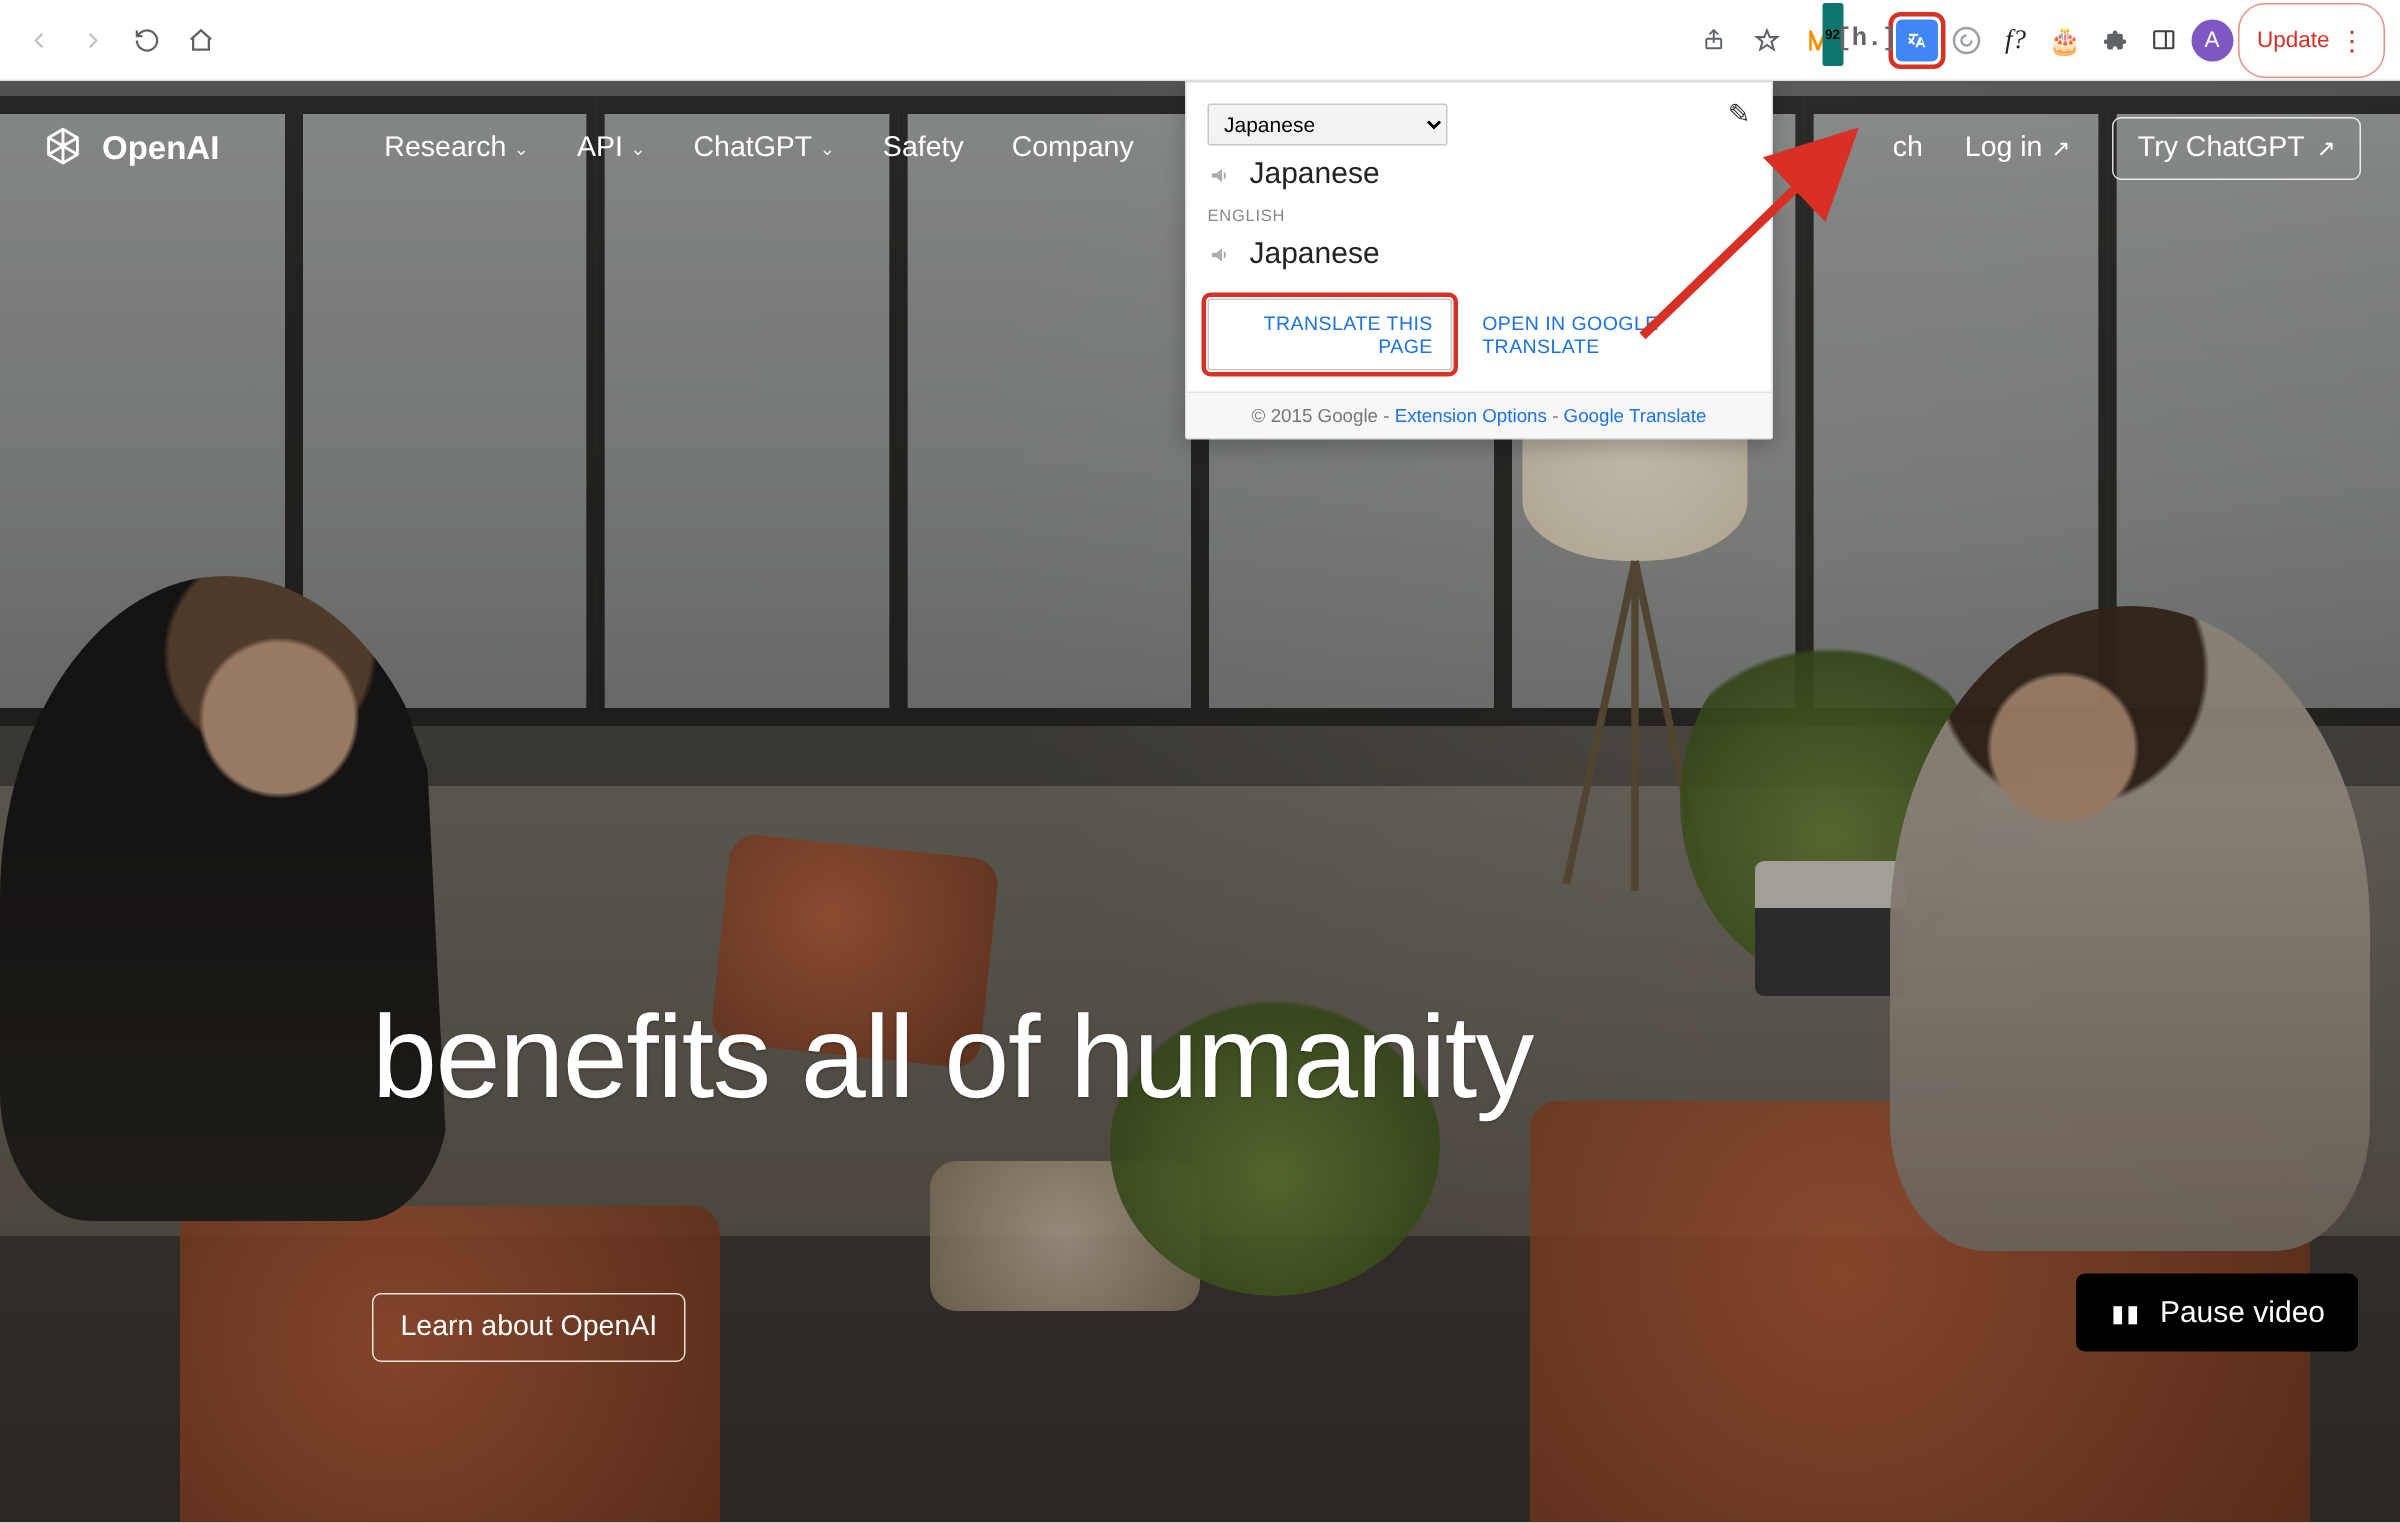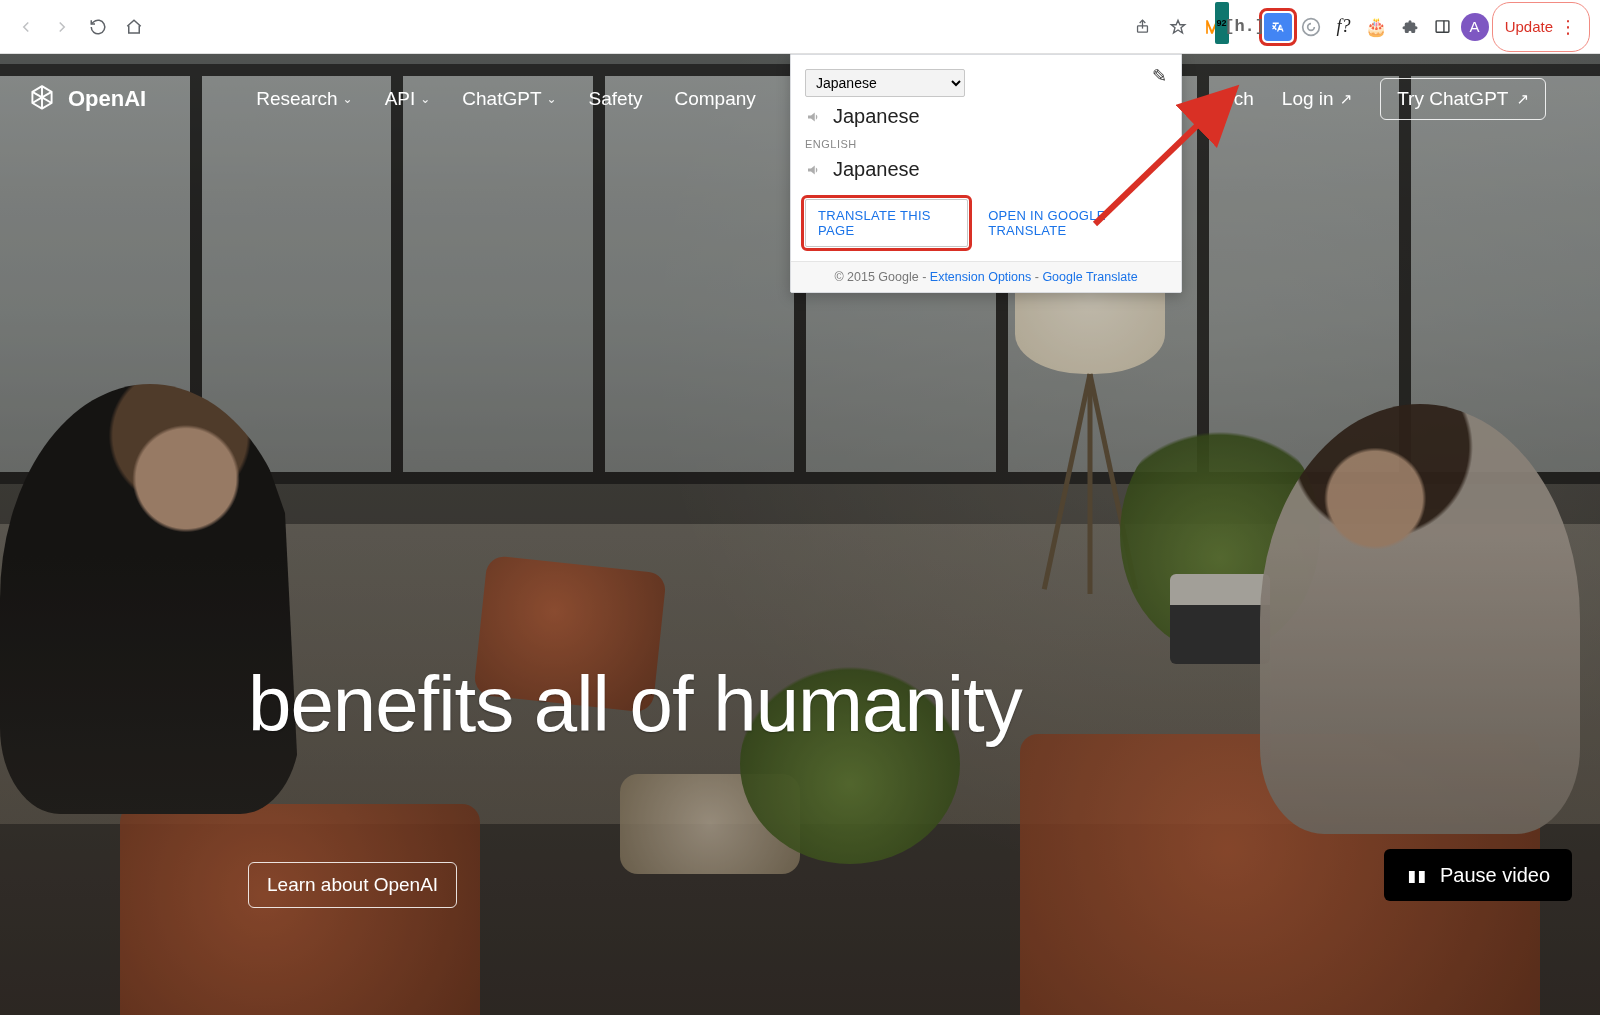--- a/index.html
+++ b/index.html
@@ -136,21 +136,21 @@
                linear-gradient(180deg,#b7aca0 30%,#8d8377 100%);
     clip-path:polygon(10% 0,100% 0,100% 100%,0 100%,0 35%);
     opacity:.95;
   }
   .dim{
     position:absolute;inset:0;background:rgba(0,0,0,.25);z-index:1;
   }
   
   .site-header{
     position:absolute;top:0;left:0;right:0;height:90px;z-index:5;
-    display:flex;align-items:center;padding:0 54px 0 26px;color:#fff;
+    display:flex;align-items:center;padding:0 26px 0 26px;color:#fff;
     font-size:19px;
   }
   .logo{display:flex;align-items:center;gap:10px;font-weight:600;font-size:22px;cursor:pointer;}
   .logo svg{width:32px;height:32px;}
   .nav{display:flex;gap:32px;margin-left:110px;}
   .nav-item{display:flex;align-items:center;gap:5px;cursor:pointer;}
   .nav-item .chev{font-size:12px;opacity:.9;}
   .header-right{margin-left:auto;display:flex;align-items:center;gap:28px;}
   .icon-link{display:flex;align-items:center;gap:6px;cursor:pointer;}
   .ne-arrow{font-size:15px;}
@@ -194,21 +194,21 @@
   .spk{width:18px;height:18px;opacity:.6;cursor:pointer;}
   .section-label{margin-top:10px;font-size:11px;color:#888;letter-spacing:.5px;}
   .popup-actions{
     display:flex;gap:20px;margin-top:18px;align-items:center;
   }
   .btn-translate{
     border:1px solid #c7c7c7;border-radius:2px;padding:8px 12px;
     color:var(--link-blue);font-size:13px;letter-spacing:.3px;cursor:pointer;
     background:#fff;
   }
-  .btn-translate.hl{outline:3px solid var(--accent-red);outline-offset:1px;}
+  .btn-translate.hl{outline:3px solid var(--accent-red);outline-offset:1px;text-align:right;}
   .link-open{color:var(--link-blue);font-size:13px;letter-spacing:.3px;cursor:pointer;}
   .popup-foot{
     margin:14px -14px -10px;padding:8px 0;text-align:center;
     font-size:12.5px;color:#777;background:#f7f7f7;border-top:1px solid #e5e5e5;
   }
   .popup-foot a{color:var(--link-blue);text-decoration:none;cursor:pointer;}
   
   .anno-arrow{
     position:absolute;top:20px;left:1075px;z-index:30;pointer-events:none;
   }

